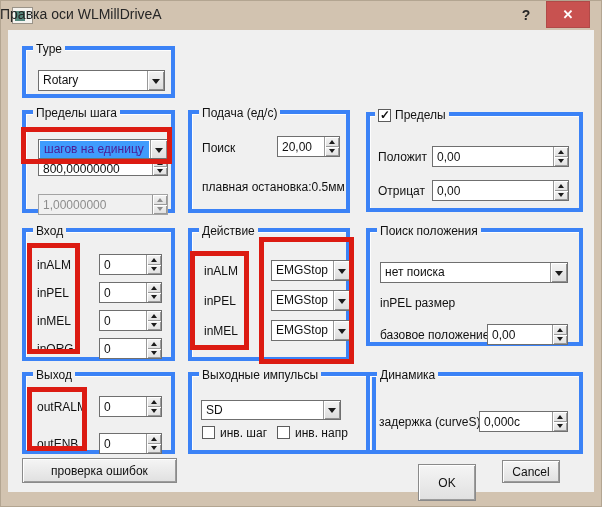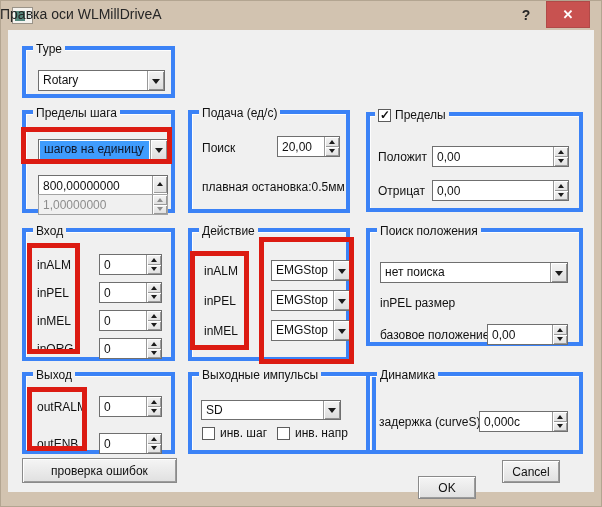--- a/index.html
+++ b/index.html
@@ -28,21 +28,21 @@
   .group { position: absolute; border: 4px solid #3b82f6; box-shadow: 1px 1px 0 #fdfdfd inset; }
   .legend { position: absolute; top: -8px; left: 7px; background: #f0f0f0; padding: 0 3px;
     font-size: 12px; color: #111; white-space: nowrap; line-height: 15px; }
   .legend-check { display: flex; align-items: center; gap: 4px; }
 
   .lbl { position: absolute; font-size: 12px; color: #111; white-space: nowrap; }
 
   .combo { position: absolute; background: #fff; border: 1px solid #6f6f6f;
     display: flex; align-items: stretch; font-size: 12px; color: #111; }
   .combo .ctxt { flex: 1; padding: 2px 0 0 4px; white-space: nowrap; overflow: hidden; }
-  .combo.sel .ctxt { background: #3f9cfd; color: #0f172a; margin: 1px; padding-top: 1px; }
+  .combo.sel .ctxt { background: #3f9cfd; color: #4c1d95; margin: 1px; padding-top: 1px; }
   .dbtn { width: 17px; background: linear-gradient(#f4f4f4, #dcdcdc);
     border-left: 1px solid #999; box-shadow: inset 1px 1px 0 #fff, inset -1px -1px 0 #909090;
     display: flex; align-items: center; justify-content: center; }
   .tri { width: 0; height: 0; border-left: 4px solid transparent; border-right: 4px solid transparent;
     border-top: 5px solid #1a1a1a; margin-top: 1px; }
 
   .spin { position: absolute; background: #fff; border: 1px solid #6f6f6f;
     display: flex; align-items: stretch; font-size: 12px; color: #111; }
   .spin .stxt { flex: 1; padding: 3px 0 0 4px; white-space: nowrap; overflow: hidden; }
   .spinbtns { width: 15px; display: flex; flex-direction: column; border-left: 1px solid #999; }
@@ -53,21 +53,21 @@
     border-bottom: 4px solid #1a1a1a; }
   .td { width: 0; height: 0; border-left: 3px solid transparent; border-right: 3px solid transparent;
     border-top: 4px solid #1a1a1a; }
   .spin.dis { background: #f0f0f0; border-color: #a3a3a3; color: #8d8d8d; }
   .spin.dis .tu { border-bottom-color: #8d8d8d; }
   .spin.dis .td { border-top-color: #8d8d8d; }
 
   .checkbox { width: 13px; height: 13px; background: #fff; border: 1px solid #5c5c5c;
     display: inline-block; position: relative; flex: none; }
   .checkbox .mark { position: absolute; left: 1px; top: -2px; font-size: 12px; font-weight: bold; color: #111; }
-  .checkrow { position: absolute; display: flex; align-items: center; gap: 5px; font-size: 12px; color: #111; }
+  .checkrow { position: absolute; display: flex; align-items: flex-start; gap: 5px; font-size: 12px; color: #111; }
 
   .btn3d { position: absolute; background: linear-gradient(#f5f5f5, #e0e0e0);
     border: 1px solid #8a8a8a; box-shadow: inset 1px 1px 0 #ffffff, inset -1px -1px 0 #9c9c9c;
     font-size: 12px; color: #111; display: flex; align-items: center; justify-content: center; }
 
   .redbox { position: absolute; border: 5px solid #dc1b12; }
 </style>
 </head>
 <body>
 
@@ -98,21 +98,21 @@
   </div>
 
   <div class="group" style="left:22px;top:110px;width:153px;height:103px">
     <span class="legend">Пределы шага</span>
     <div class="combo sel" style="left:12px;top:25px;width:130px;height:22px">
       <span class="ctxt">шагов на единицу</span>
       <span class="dbtn">
           <i class="tri"></i>
         </span>
     </div>
-    <div class="spin" style="left:12px;top:61px;width:130px;height:35px">
+    <div class="spin" style="left:12px;top:44px;width:130px;height:18px">
       <span class="stxt">800,00000000</span>
       <span class="spinbtns">
           <span class="spinbtn">
             <i class="tu"></i>
           </span>
           <span class="spinbtn">
             <i class="td"></i>
           </span>
         </span>
     </div>
@@ -335,21 +335,21 @@
             <i class="tu"></i>
           </span>
           <span class="spinbtn">
             <i class="td"></i>
           </span>
         </span>
     </div>
   </div>
 
   <div class="btn3d" style="left:22px;top:458px;width:155px;height:25px">проверка ошибок</div>
-  <div class="btn3d" style="left:418px;top:476px;width:58px;height:23px">OK</div>
+  <div class="btn3d" style="left:418px;top:464px;width:58px;height:37px">OK</div>
   <div class="btn3d" style="left:502px;top:460px;width:58px;height:23px">Cancel</div>
 
   <div class="redbox" style="left:21px;top:127px;width:151px;height:37px"></div>
   <div class="redbox" style="left:27px;top:243px;width:53px;height:111px"></div>
   <div class="redbox" style="left:190px;top:251px;width:59px;height:99px"></div>
   <div class="redbox" style="left:259px;top:237px;width:95px;height:127px"></div>
   <div class="redbox" style="left:27px;top:387px;width:60px;height:64px"></div>
 
 </div>
 

